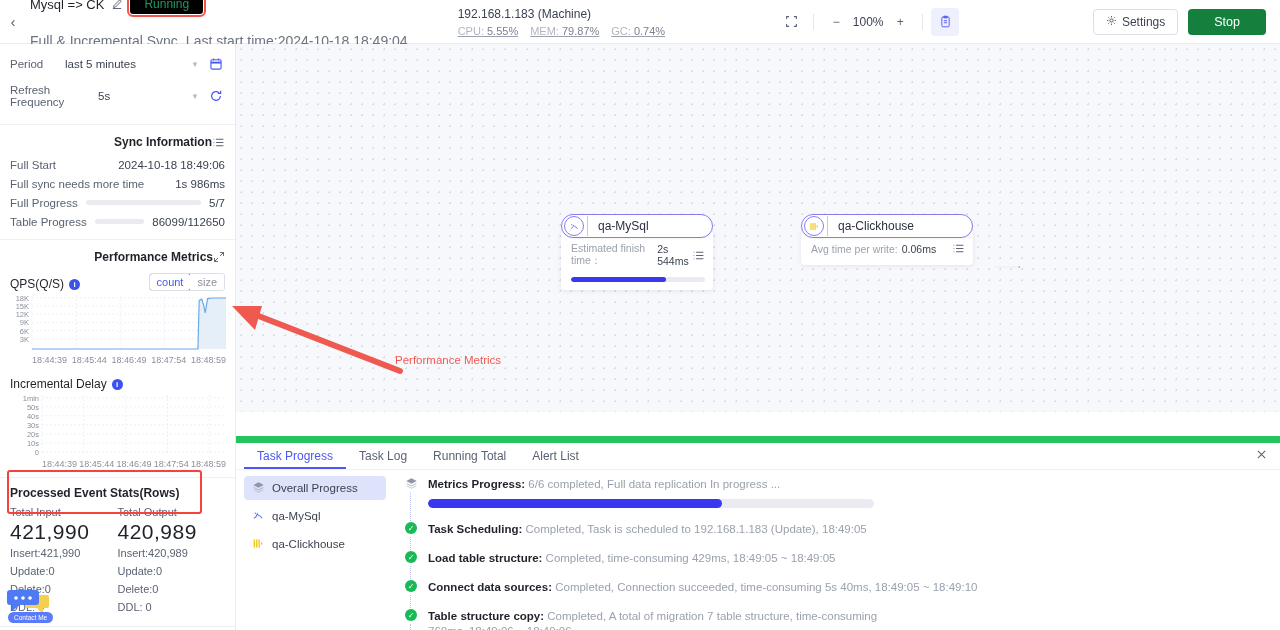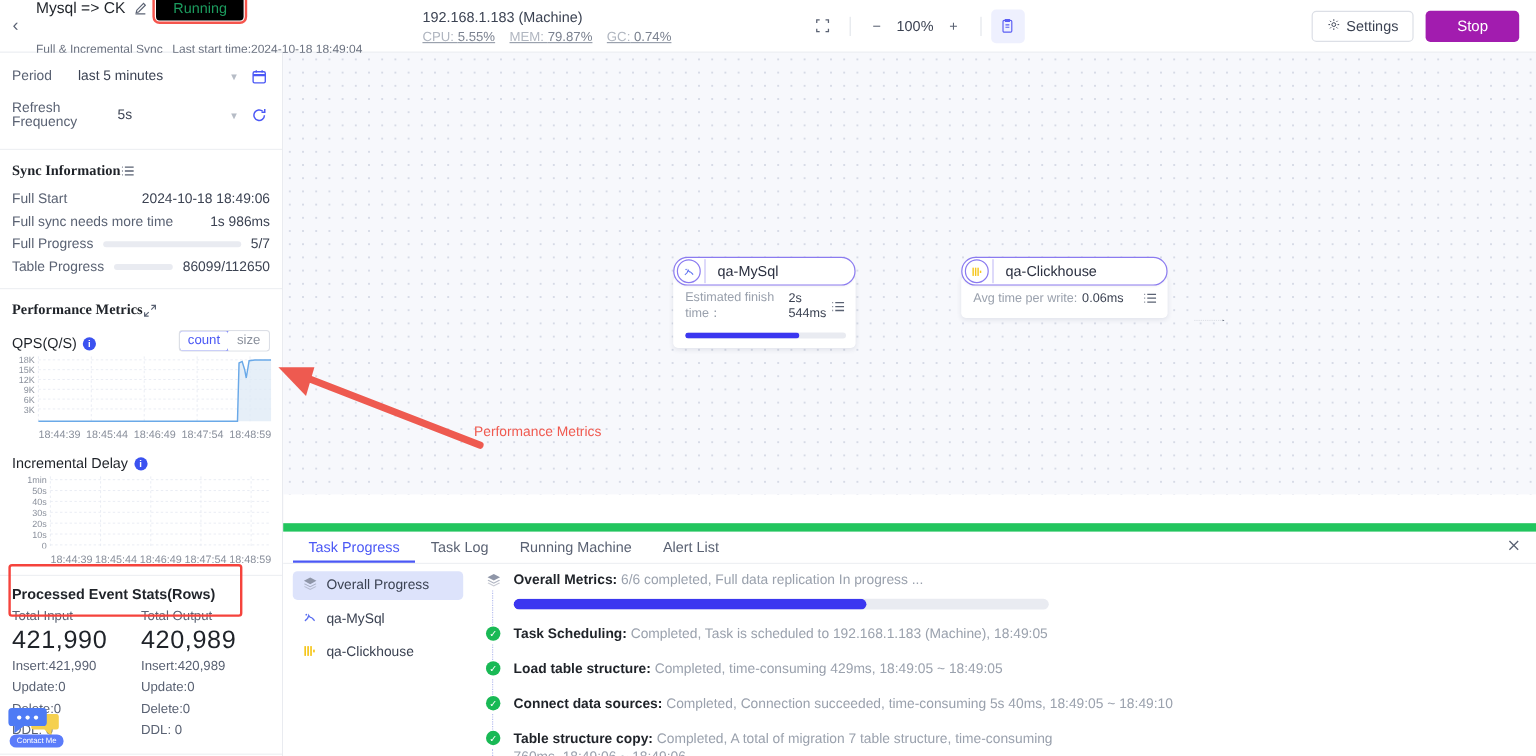--- a/index.html
+++ b/index.html
@@ -25,21 +25,21 @@
   }
   .title-block { padding-left: 4px; }
   .title-row-1 { display: flex; align-items: center; gap: 7px; height: 20px; }
   .title-main { font-size: 13px; color: #1f2329; }
   .edit-icon { color: #5a6273; display: flex; align-items: center; cursor: pointer; }
   .status-pill {
     background: #000000; color: #1c9b5e; border-radius: 3px;
     font-size: 12px; padding: 2px 14px; line-height: 16px;
     outline: 2px solid #f5544c; outline-offset: 1px;
   }
-  .title-row-2 { display: flex; gap: 8px; font-size: 10px; color: #6b7280; margin-top: 19px; }
+  .title-row-2 { display: flex; gap: 8px; font-size: 14px; color: #6b7280; margin-top: 19px; }
   .machine-block { margin-left: 50px; }
   .machine-name { font-size: 12px; color: #3b4252; }
   .machine-stats { display: flex; gap: 12px; font-size: 11px; color: #9aa1ad; margin-top: 4px; text-decoration: underline; }
   .machine-stats .k { color: #b0b6c0; }
   .machine-stats .v { color: #7b8290; }
 
   .zoom-tools { display: flex; align-items: center; gap: 0; margin-left: 112px; }
   .tool-btn {
     width: 28px; height: 28px; display: flex; align-items: center; justify-content: center;
     color: #5a6273; cursor: pointer; border-radius: 4px;
@@ -48,38 +48,38 @@
   .zoom-val { font-size: 12px; color: #3b4252; width: 36px; text-align: center; }
   .tool-btn.active { background: #eef0fe; color: #5b5ef4; }
 
   .topbar-right { margin-left: auto; display: flex; align-items: center; gap: 10px; padding-right: 14px; }
   .btn-settings {
     display: flex; align-items: center; gap: 5px;
     border: 1px solid #dcdfe6; border-radius: 4px; background: #fff;
     padding: 5px 12px; font-size: 12px; color: #3b4252; cursor: pointer;
   }
   .btn-stop {
-    background: #a21caf; color: #fff; border: none; border-radius: 4px;
+    background: #15803d; color: #fff; border: none; border-radius: 4px;
     padding: 6px 26px; font-size: 12.5px; cursor: pointer;
   }
 
   
   .sidebar {
     position: absolute; top: 44px; left: 0; width: 236px; height: 586px;
     background: #fff; border-right: 1px solid #e9ebf0; overflow: hidden;
   }
   .sb-sec { padding: 8px 10px 8px 10px; }
   .sb-divider { height: 1px; background: #eef0f3; }
   .filter-row { display: flex; align-items: center; height: 24px; margin-bottom: 8px; }
   .filter-label { width: 46px; font-size: 11.5px; color: #5a6273; }
   .filter-val { flex: 1; font-size: 11.5px; color: #3b4252; padding-left: 9px; }
   .caret { color: #b6bcc6; font-size: 8px; padding-right: 8px; }
   .filter-icon { width: 18px; color: #4b58f5; display: flex; align-items: center; justify-content: center; cursor: pointer; }
 
-  .sec-head { display: flex; align-items: center; justify-content: flex-start; padding: 2px 0 6px; font-family: Liberation Serif, serif; }
+  .sec-head { display: flex; align-items: center; justify-content: flex-end; padding: 2px 0 6px; }
   .sec-title { font-size: 12px; font-weight: bold; color: #1f2329; }
   .sec-action { color: #5a6273; cursor: pointer; display: flex; }
   .kv { display: flex; align-items: center; justify-content: space-between; height: 19px; font-size: 11.5px; }
   .kv .k { color: #5a6273; }
   .kv .v { color: #3b4252; }
   .bar-track { flex: 1; height: 5px; background: #e9ebf1; border-radius: 3px; margin: 0 8px; overflow: hidden; }
   .bar-fill { height: 100%; background: #3b37f0; border-radius: 3px; }
 
   .chart-title-row { display: flex; align-items: center; justify-content: space-between; }
   .metric-label { display: flex; align-items: center; gap: 5px; font-size: 12px; color: #1f2329; margin: 7px 0 2px; }
@@ -493,21 +493,21 @@
       <path d="M178 78 L34 22" stroke="#ee5a50" stroke-width="6" stroke-linecap="round" fill="none"></path>
       <path d="M10 13 L40 13 L33 37 Z" fill="#ee5a50"></path>
     </svg>
     <div class="anno-label" style="left:159px; top:310px">Performance Metrics</div>
   </div>
 
   <div class="bottom">
     <div class="tabs">
       <div class="tab on">Task Progress</div>
       <div class="tab">Task Log</div>
-      <div class="tab">Running Machine</div>
+      <div class="tab">Running Total</div>
       <div class="tab">Alert List</div>
       <div class="close-x">
         <svg width="13" height="13" viewBox="0 0 16 16" stroke="#5a6273" stroke-width="1.3">
             <path d="M3.5 3.5l9 9M12.5 3.5l-9 9"></path>
           </svg>
       </div>
     </div>
 
     <div class="bottom-body">
       <div class="bl-list">
@@ -552,37 +552,37 @@
           <div class="step-line"></div>
           <div class="step-ico">
             <svg width="13" height="13" viewBox="0 0 16 16" fill="#8f96a8">
                 <path d="M8 1.6L14.4 5 8 8.4 1.6 5z"></path>
                 <path d="M8 10.4L2.6 7.6 1.6 8.2 8 11.6l6.4-3.4-1-.6z" opacity=".7"></path>
                 <path d="M8 13.2L2.6 10.4l-1 .6L8 14.4l6.4-3.4-1-.6z" opacity=".5"></path>
               </svg>
           </div>
           <div>
             <div class="step-text">
-              <b>Overall Metrics:</b>
+              <b>Metrics Progress:</b>
               <span>6/6 completed, Full data replication In progress ...</span>
             </div>
             <div class="step-bar">
               <div id="overallFill" style="width: 66%;"></div>
             </div>
           </div>
         </div>
 
         <div class="step">
           <div class="step-line"></div>
           <div class="step-ico">
               <span class="ok-ico">✓</span>
             </div>
           <div class="step-text">
             <b>Task Scheduling:</b>
-            <span>Completed, Task is scheduled to 192.168.1.183 (Machine), 18:49:05</span>
+            <span>Completed, Task is scheduled to 192.168.1.183 (Update), 18:49:05</span>
           </div>
         </div>
 
         <div class="step">
           <div class="step-line"></div>
           <div class="step-ico">
               <span class="ok-ico">✓</span>
             </div>
           <div class="step-text">
             <b>Load table structure:</b>

